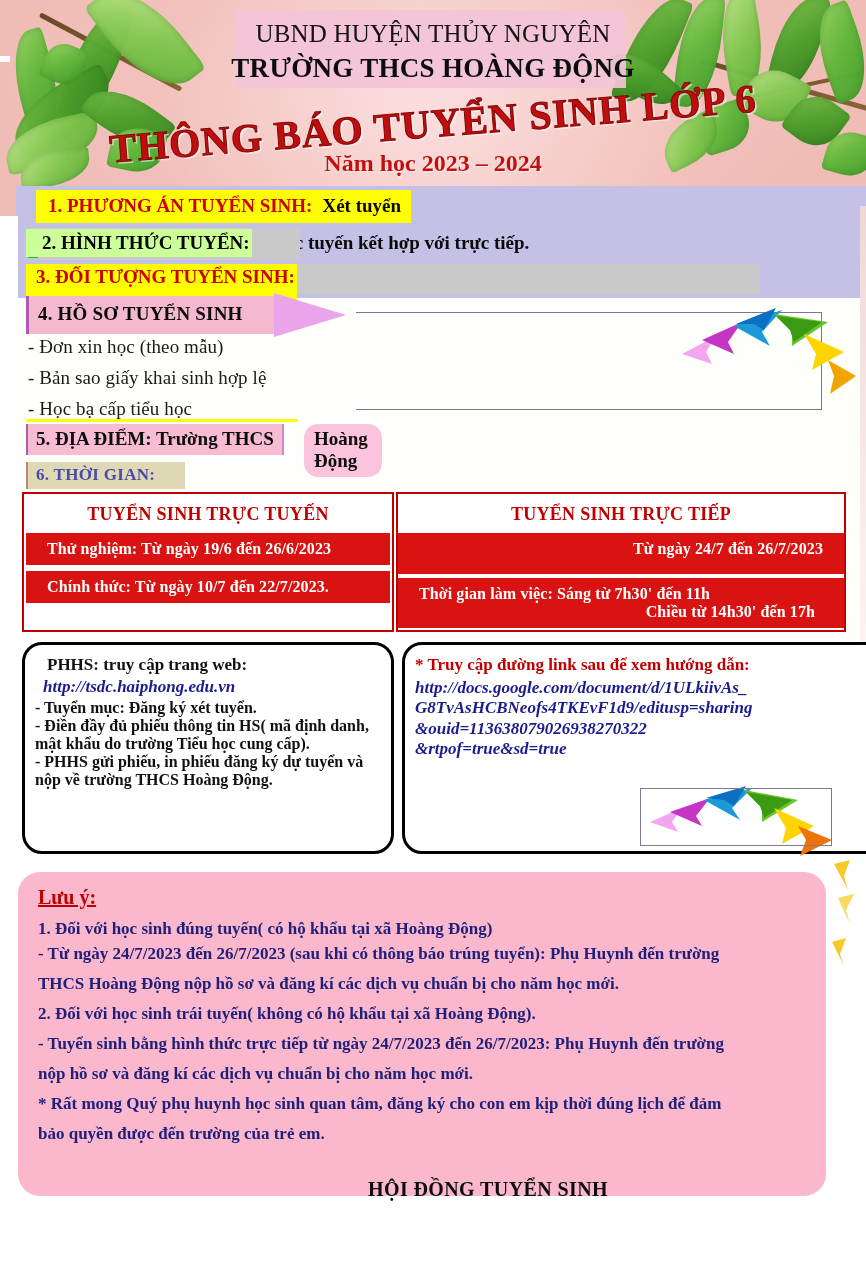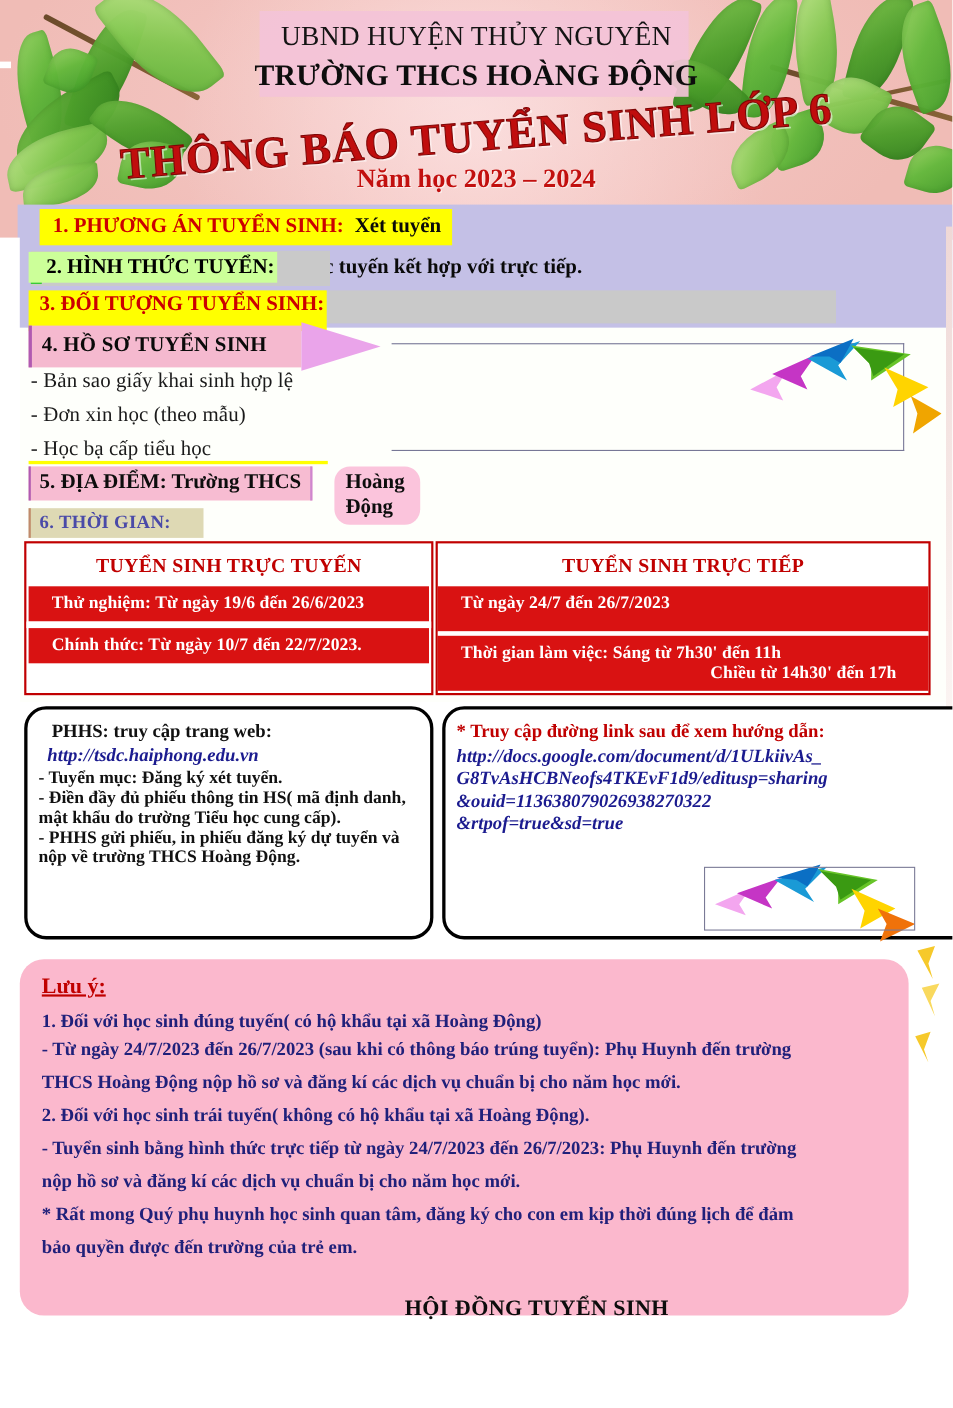--- a/index.html
+++ b/index.html
@@ -321,22 +321,22 @@
   </div>
 
   <div class="arrow-rect-frame"></div>
   <div class="arrow-shape">
     <div class="arrow-body"></div>
     <div class="arrow-head"></div>
     <div class="arrow-label">4. HỒ SƠ TUYỂN SINH</div>
   </div>
 
   <div class="bullets">
+    <div class="bullet">- Đơn xin học (theo mẫu)</div>
     <div class="bullet">- Bản sao giấy khai sinh hợp lệ</div>
-    <div class="bullet">- Đơn xin học (theo mẫu)</div>
     <div class="bullet">- Học bạ cấp tiểu học</div>
   </div>
 
   <div class="item5-wrap">
     <div class="item5-yellowline"></div>
     <span class="item5-pink">5. ĐỊA ĐIỂM:  Trường THCS</span>
     <span class="item5-tail">Hoàng Động</span>
   </div>
 
   <div class="item6">6. THỜI GIAN:</div>
@@ -345,21 +345,21 @@
 
     <div class="tbl-col left">
       <div class="tbl-head">TUYỂN SINH TRỰC TUYẾN</div>
       <div class="tbl-cell r1">Thử nghiệm: Từ ngày 19/6 đến 26/6/2023</div>
       <div class="tbl-gap"></div>
       <div class="tbl-cell r1">Chính thức: Từ ngày 10/7 đến 22/7/2023.</div>
     </div>
 
     <div class="tbl-col right">
       <div class="tbl-head">TUYỂN SINH TRỰC TIẾP</div>
-      <div class="tbl-cell" style="padding-bottom:16px;">Từ ngày 24/7 đến 26/7/2023</div>
+      <div class="tbl-cell" style="padding-bottom:16px;text-align:right;">Từ ngày 24/7 đến 26/7/2023</div>
       <div style="height:4px; background:#fff;"></div>
       <div class="tbl-cell tall">
         <span>Thời gian làm việc: Sáng từ 7h30' đến 11h</span>
         <span class="indent">Chiều từ 14h30' đến 17h</span>
       </div>
     </div>
   </div>
 
   <div class="boxrow">
 

